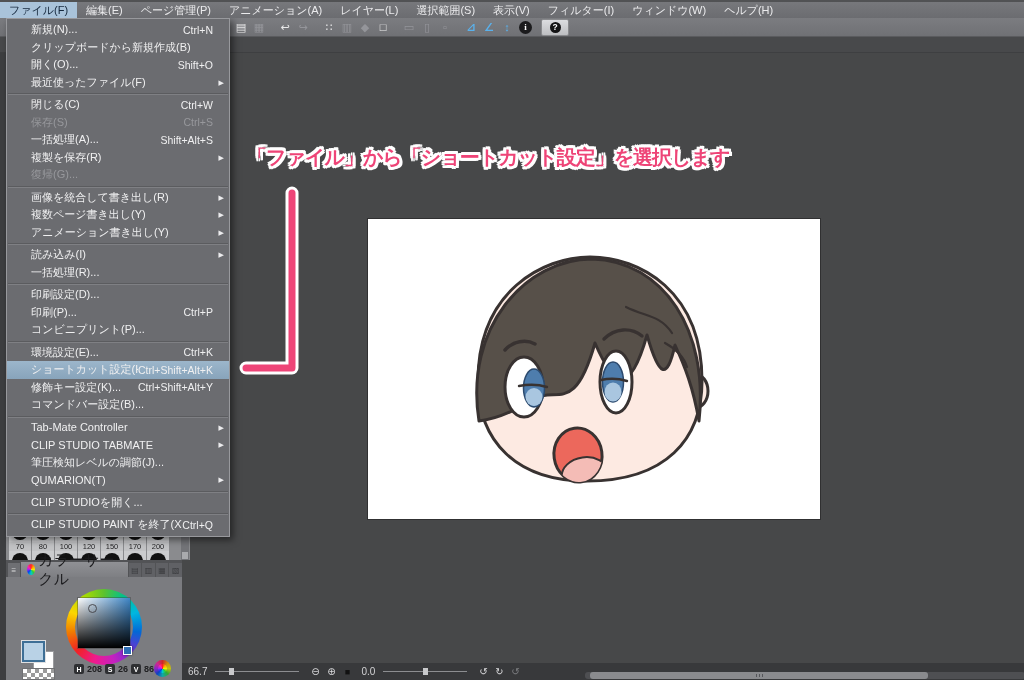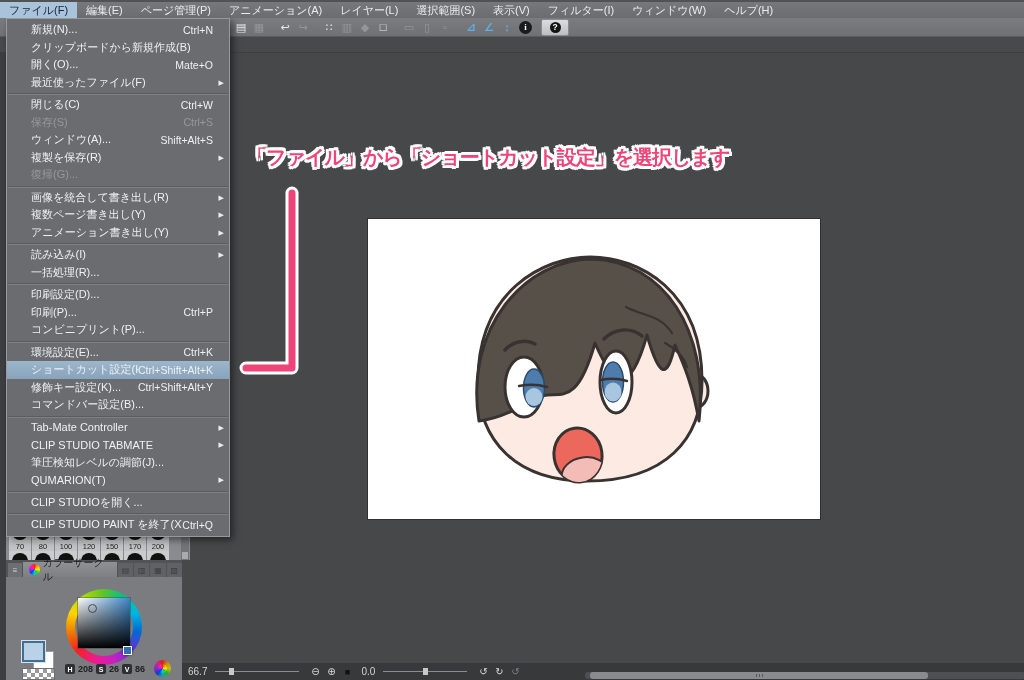--- a/index.html
+++ b/index.html
@@ -76,21 +76,21 @@
   .bthumb2{width:22px;height:9px;background:#cbccce;position:relative;overflow:hidden;}
   .bthumb2 .dome-t{position:absolute;left:3px;top:2px;width:16px;height:16px;border-radius:50%;background:#111;}
   .bscroll{position:absolute;right:1px;top:0;width:8px;height:27px;background:#737478;}
   .bscroll .btn{position:absolute;left:1px;bottom:1px;width:6px;height:7px;background:#a9aaad;}
   
   .colorpanel{position:absolute;left:6px;top:560px;width:176px;height:120px;background:#7b7c80;z-index:6;}
   .cp-header{position:absolute;left:0;top:0;width:176px;height:17px;background:#525356;
         display:flex;align-items:flex-end;gap:1px;padding-left:2px;box-sizing:border-box;}
   .cp-minitab{width:15px;height:14px;background:#6e6f73;color:#d8d8d9;font-size:8px;
         display:flex;align-items:center;justify-content:center;}
-  .cp-tab{height:15px;background:linear-gradient(#909195,#7e7f83);color:#1c1c1e;font-size:10px;
+  .cp-tab{height:15px;background:linear-gradient(#909195,#7e7f83);color:#1c1c1e;font-size:15px;
         display:flex;align-items:center;gap:3px;padding:0 6px;}
   .cp-itab{width:16px;height:14px;background:#606165;color:#3a3b3e;font-size:8px;
         display:flex;align-items:center;justify-content:center;}
   .rainbow{width:11px;height:11px;border-radius:50%;
         background:conic-gradient(#f22,#fa0,#ee0,#3c3,#0cc,#04e,#a2e,#f2a,#f22);}
   .wheel{position:absolute;left:60px;top:29px;width:76px;height:76px;border-radius:50%;
         background:conic-gradient(from 0deg,#5cc22e,#00c18d,#00b7e0,#0268d6,#6d30d2,#c521c0,#f01a8c,#f02323,#f07d00,#fdd600,#a8dc00,#5cc22e);}
   .wheel-hole{position:absolute;left:9px;top:9px;width:58px;height:58px;border-radius:50%;background:#7b7c80;}
   .sv{position:absolute;left:72px;top:38px;width:52px;height:50px;
         background:linear-gradient(to bottom,rgba(0,0,0,0),#000),linear-gradient(to right,#fff,#3f86c6);
@@ -100,21 +100,21 @@
   .hue-marker{position:absolute;left:117px;top:86px;width:7px;height:7px;background:#2d6db4;
         border:1.5px solid #fff;box-shadow:0 0 2px rgba(0,0,0,.6);}
   .swatch-fg{position:absolute;left:16px;top:81px;width:19px;height:17px;background:#b9d2e6;
         border:2px solid #3e6f96;box-shadow:0 0 0 1px #dfe0e2;z-index:3;}
   .swatch-bg{position:absolute;left:27px;top:91px;width:19px;height:17px;background:#fff;
         border:1px solid #9a9b9e;z-index:2;}
   .swatch-tr{position:absolute;left:16px;top:108px;width:31px;height:10px;background:#fff;z-index:3;
         background-image:linear-gradient(45deg,#9b9b9b 25%,transparent 25%,transparent 75%,#9b9b9b 75%),
                          linear-gradient(45deg,#9b9b9b 25%,transparent 25%,transparent 75%,#9b9b9b 75%);
         background-size:8px 8px;background-position:0 0,4px 4px;border:1px solid #6f7073;}
-  .hsv{position:absolute;left:59px;top:104px;display:flex;align-items:center;gap:3px;
+  .hsv{position:absolute;left:68px;top:104px;display:flex;align-items:center;gap:3px;
         font-size:9px;color:#202022;font-weight:bold;}
   .chip{width:10px;height:10px;background:#2e2f32;color:#fff;font-size:7px;font-weight:bold;
         display:flex;align-items:center;justify-content:center;border-radius:2px;}
   .cp-rainbow2{position:absolute;left:148px;top:100px;width:17px;height:17px;border-radius:50%;
         background:conic-gradient(#f22,#fa0,#ee0,#3c3,#0cc,#04e,#a2e,#f2a,#f22);
         box-shadow:inset 0 0 0 4px rgba(60,60,60,.25);}
   
   .canvas{position:absolute;left:368px;top:219px;width:452px;height:300px;background:#fff;
         box-shadow:0 0 0 1px rgba(20,20,20,.45);z-index:8;}
   .canvas svg{display:block;}
@@ -260,41 +260,41 @@
       <span class="sc">Ctrl+N</span>
 
     </div>
     <div class="row">
       <span class="lbl">クリップボードから新規作成(B)</span>
       <span class="sc"></span>
 
     </div>
     <div class="row">
       <span class="lbl">開く(O)...</span>
-      <span class="sc">Mate+O</span>
+      <span class="sc">Shift+O</span>
 
     </div>
     <div class="row">
       <span class="lbl">最近使ったファイル(F)</span>
       <span class="sc"></span>
       <span class="arrow">▶</span>
     </div>
     <div class="m-sep"></div>
     <div class="row">
       <span class="lbl">閉じる(C)</span>
       <span class="sc">Ctrl+W</span>
 
     </div>
     <div class="row disabled">
       <span class="lbl">保存(S)</span>
       <span class="sc">Ctrl+S</span>
 
     </div>
     <div class="row">
-      <span class="lbl">ウィンドウ(A)...</span>
+      <span class="lbl">一括処理(A)...</span>
       <span class="sc">Shift+Alt+S</span>
 
     </div>
     <div class="row">
       <span class="lbl">複製を保存(R)</span>
       <span class="sc"></span>
       <span class="arrow">▶</span>
     </div>
     <div class="row disabled">
       <span class="lbl">復帰(G)...</span>

